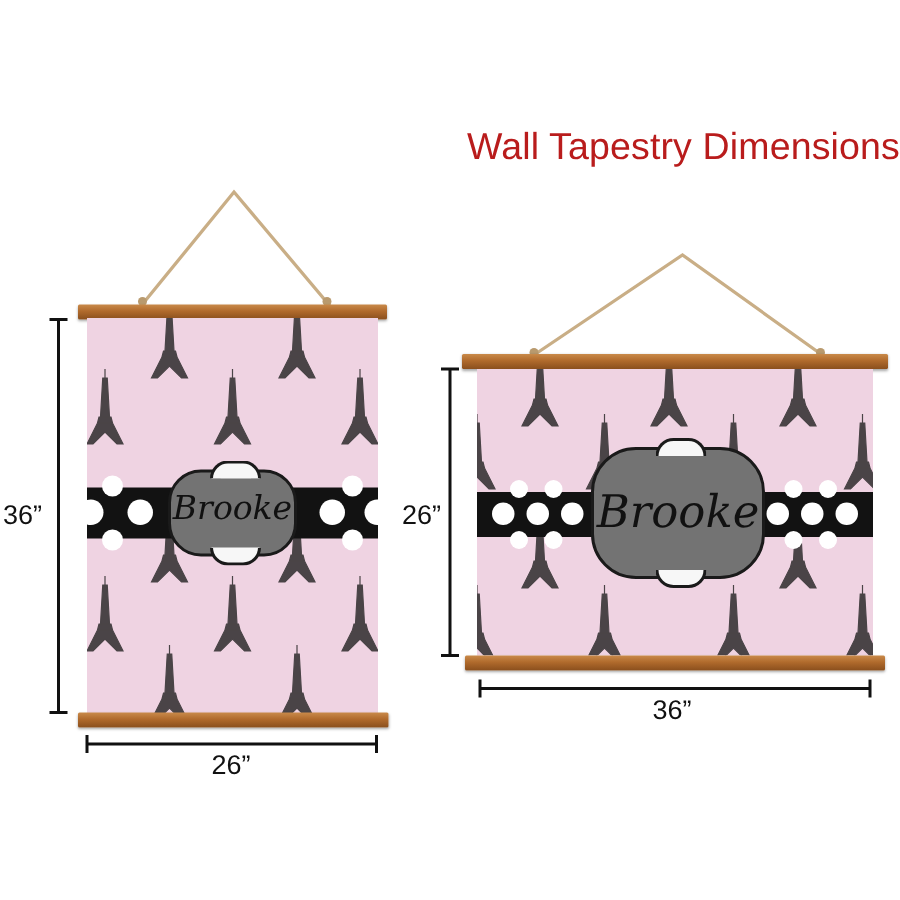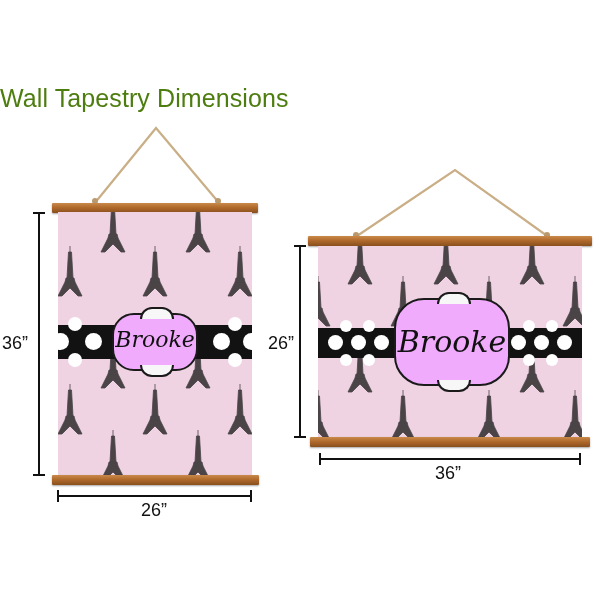--- a/index.html
+++ b/index.html
@@ -1,27 +1,27 @@
 <!DOCTYPE html>
 <html><head>
 <meta charset="utf-8">
 <style>
   html, body { margin: 0; padding: 0; background: #ffffff; }
   body { width: 600px; height: 600px; position: relative; overflow: hidden;
          font-family: "Liberation Sans", "DejaVu Sans", sans-serif; color: #111; }
-  .title { position: absolute; left: 0; top: 84px; width: 600px; text-align: left;
-           font-size: 25px; color: #4d7c0f; letter-spacing: 0.1px; }
+  .title { position: absolute; left: 0; top: 84px; width: 600px; text-align: right;
+           font-size: 25px; color: #b91c1c; letter-spacing: 0.1px; }
   .rope { position: absolute; left: 0; top: 0; width: 600px; height: 600px; pointer-events: none; }
   .dowel { position: absolute; height: 10px; border-radius: 1px;
            background: linear-gradient(#c98a4a 0%, #b06a2c 45%, #8a4f1d 100%);
            box-shadow: 0 1px 2px rgba(0,0,0,0.35); }
   .fabric { position: absolute; background: #efd3e2; overflow: hidden; }
   .band { position: absolute; left: 0; right: 0; background: #121212; }
   .dot { position: absolute; border-radius: 50%; background: #fff; }
-  .label { position: absolute; background: #f0abfc; border: 2px solid #1a1a1a; border-radius: 22px; }
+  .label { position: absolute; background: #737373; border: 2px solid #1a1a1a; border-radius: 22px; }
   .label-notch-t, .label-notch-b { position:absolute; left:50%; width:30px; height:10px;
            margin-left:-15px; background:#f7f7f7; border:2px solid #1a1a1a; }
   .label-notch-t { top:-8px; border-bottom:none; border-radius: 14px 14px 0 0; }
   .label-notch-b { bottom:-8px; border-top:none; border-radius: 0 0 14px 14px; }
   .name { position: absolute; left: 0; right: 0; text-align: center;
           font-family: "DejaVu Serif", serif; font-style: italic; color: #111; }
   .dim-line { position: absolute; background: #111; }
   .dim-text { position: absolute; font-size: 18px; color: #111; }
   .tower { position: absolute; }
 </style>

